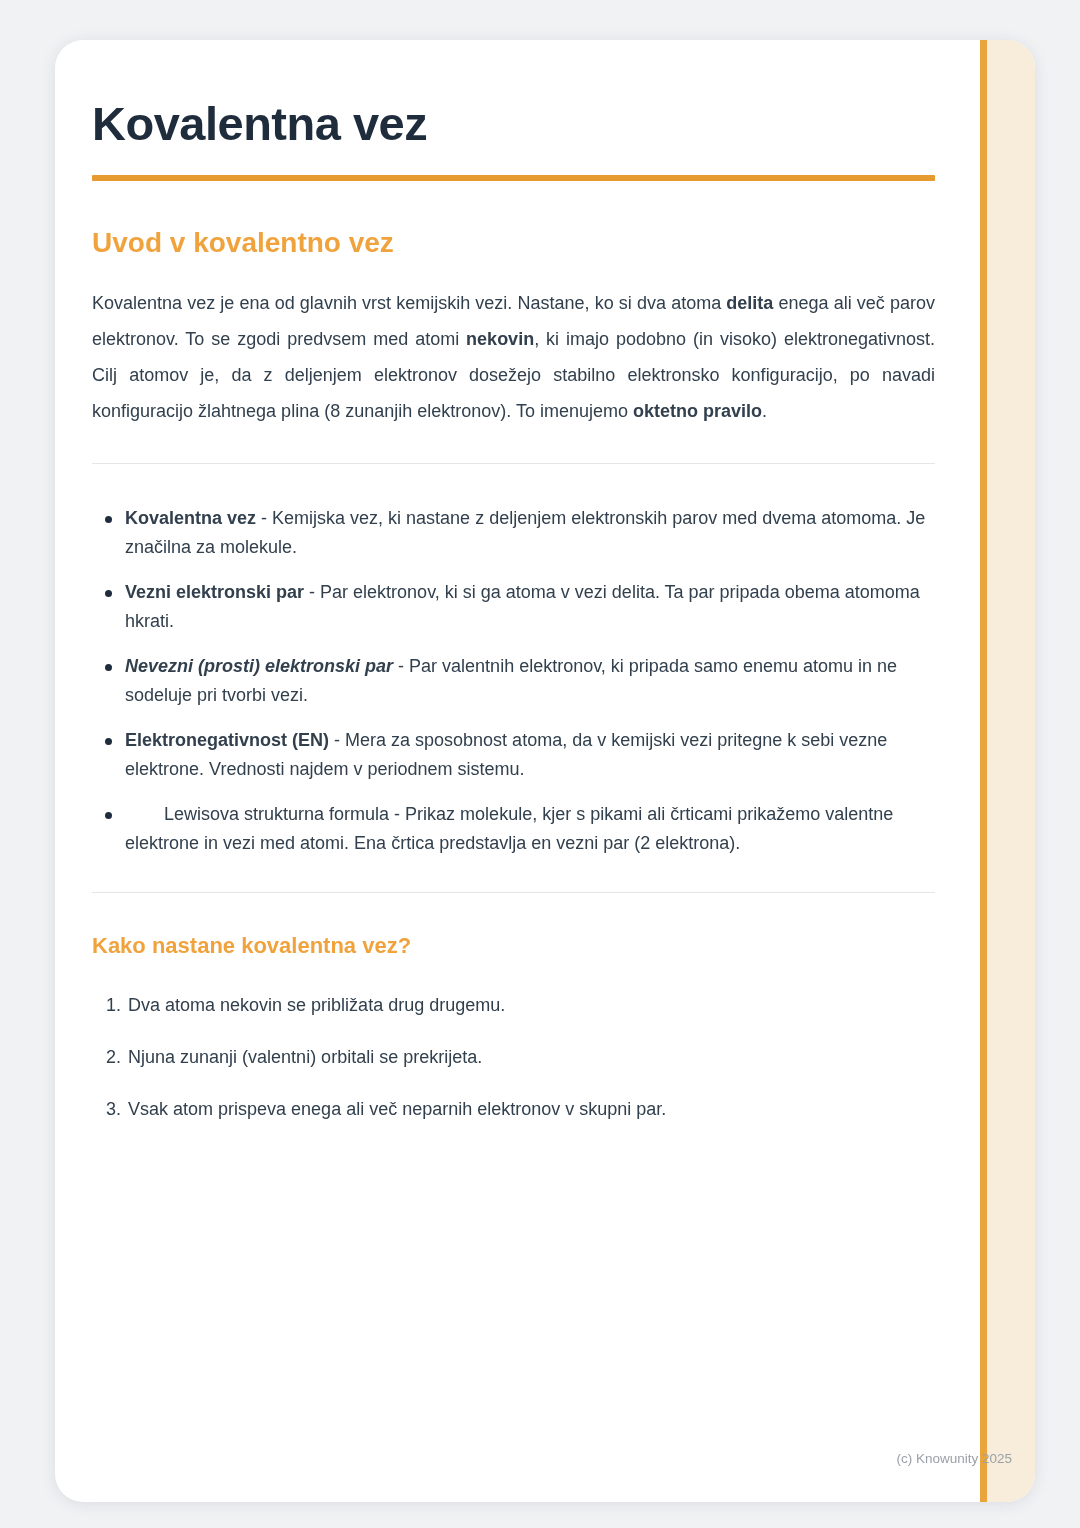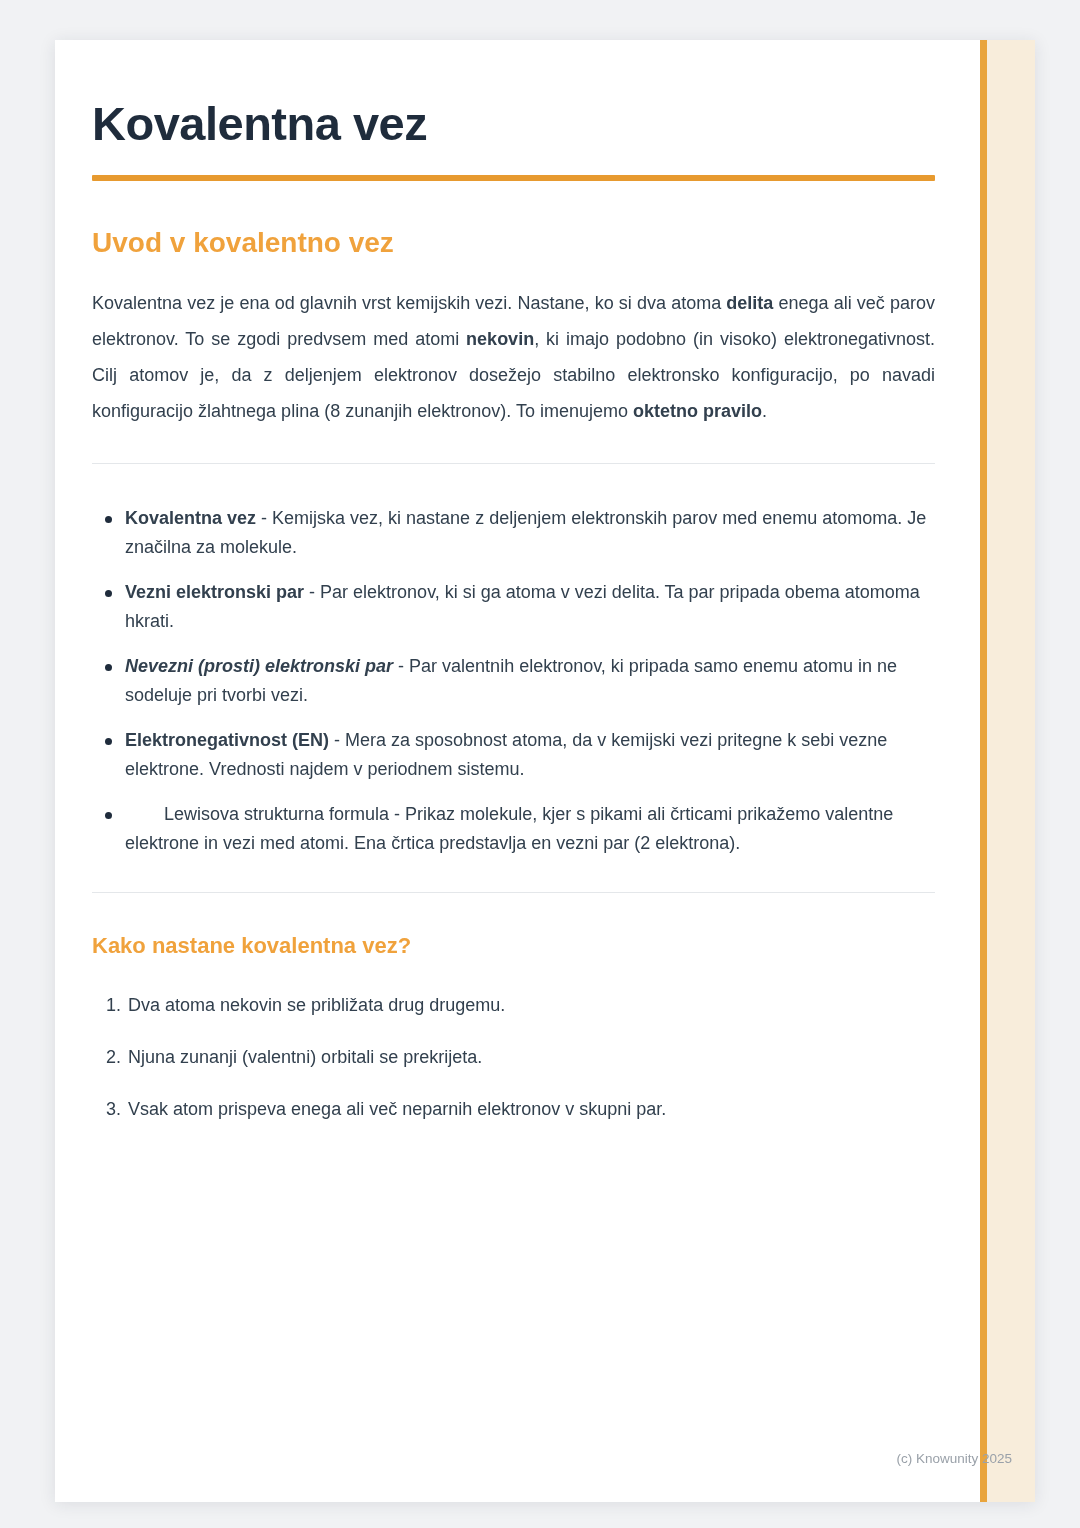--- a/index.html
+++ b/index.html
@@ -11,20 +11,21 @@
     font-family: "Liberation Sans", "DejaVu Sans", sans-serif;
     color: var(--body-text, #32404E);
   }
   .card {
     position: absolute;
     left: 55px; top: 40px;
     width: 980px; height: 1462px;
     background: var(--card-bg, #FFFFFF);
     box-shadow: 0 2px 16px rgba(30,40,60,0.10);
     overflow: hidden;
+    border-radius: 28px;
   }
   .side-band {
     position: absolute;
     top: 0; right: 0; bottom: 0;
     width: 55px;
     background: var(--side-band, #F8EDDB);
     border-left: 7px solid var(--side-line, #E9A43C);
   }
   .content {
     position: relative;
@@ -112,21 +113,21 @@
     <div class="title-rule"></div>
 
     <h2 class="h2">Uvod v kovalentno vez</h2>
     <p class="para"><span>Kovalentna vez je ena od glavnih vrst kemijskih vezi. Nastane, ko si dva atoma </span><span style="font-weight: 700;">delita</span><span> enega ali več parov elektronov. To se zgodi predvsem med atomi </span><span style="font-weight: 700;">nekovin</span><span>, ki imajo podobno (in visoko) elektronegativnost. Cilj atomov je, da z deljenjem elektronov dosežejo stabilno elektronsko konfiguracijo, po navadi konfiguracijo žlahtnega plina (8 zunanjih elektronov). To imenujemo </span><span style="font-weight: 700;">oktetno pravilo</span><span>.</span></p>
 
     <hr class="divider">
 
     <ul class="terms">
       <li>
         <span class="bullet-dot"></span>
-        <span class="li-text"><span style="font-weight: 700;">Kovalentna vez</span><span> - Kemijska vez, ki nastane z deljenjem elektronskih parov med enemu atomoma. Je značilna za molekule.</span></span>
+        <span class="li-text"><span style="font-weight: 700;">Kovalentna vez</span><span> - Kemijska vez, ki nastane z deljenjem elektronskih parov med dvema atomoma. Je značilna za molekule.</span></span>
       </li>
       <li>
         <span class="bullet-dot"></span>
         <span class="li-text"><span style="font-weight: 700; margin-top: 33px;">Vezni elektronski par</span><span> - Par elektronov, ki si ga atoma v vezi delita. Ta par pripada obema atomoma hkrati.</span></span>
       </li>
       <li>
         <span class="bullet-dot"></span>
         <span class="li-text"><span style="font-weight: 700; font-style: italic;">Nevezni (prosti) elektronski par</span><span> - Par valentnih elektronov, ki pripada samo enemu atomu in ne sodeluje pri tvorbi vezi.</span></span>
       </li>
       <li>

